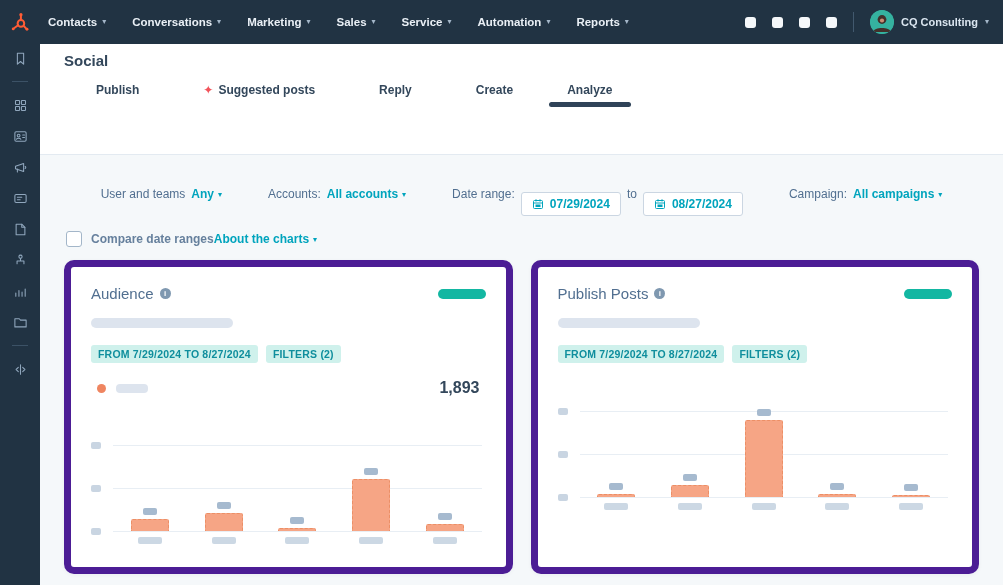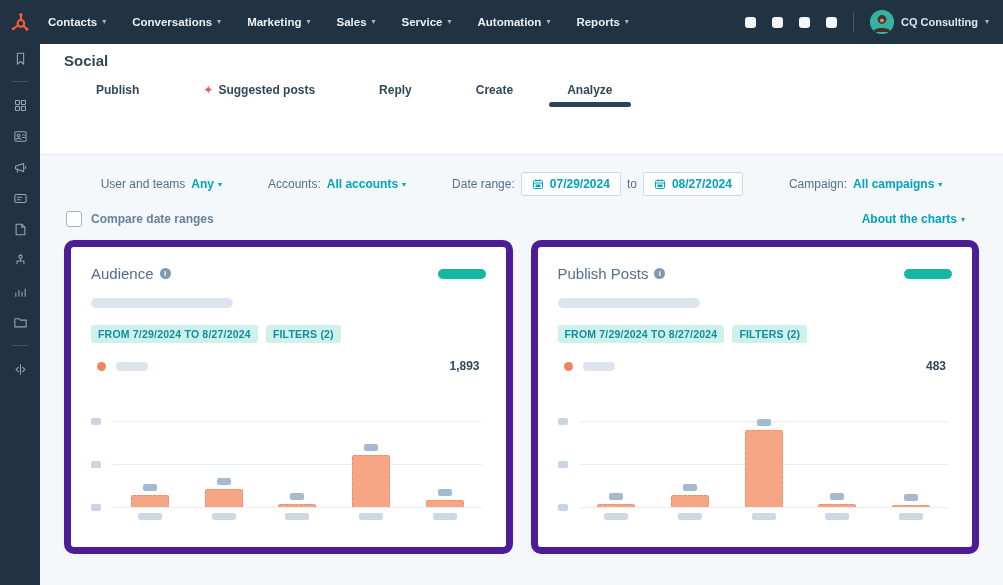--- a/index.html
+++ b/index.html
@@ -49,24 +49,24 @@
 
   
   .filter-row { display:flex; justify-content:center; align-items:center; gap:28px;
                 margin-top:18px; font-size:12px; color:#516f90; }
   .filter-group { display:flex; align-items:center; gap:6px; margin:0 9px; }
   .teal-link { color:#00a4bd; font-weight:bold; cursor:pointer; display:flex;
                align-items:center; gap:4px; }
   .dd-caret { font-size:8px; color:#00a4bd; }
   .date-box { display:flex; align-items:center; gap:6px; background:#fff;
               border:1px solid #cbd6e2; border-radius:3px; padding:4px 10px;
-              color:#00a4bd; font-weight:bold; font-size:12px; cursor:pointer; }
+              color:#00a4bd; font-weight:bold; font-size:12px; cursor:pointer;margin-top:20px; }
   .date-box svg { width:12px; height:12px; }
 
-  .row2 { display:flex; justify-content:space-between; align-items:center;
+  .row2 { display:flex; align-items:center;
           padding:0 38px 0 26px; margin-top:15px; }
   .compare { display:flex; align-items:center; gap:9px; font-size:12px; font-weight:bold;
              color:#66809d; }
   .checkbox { width:16px; height:16px; background:#fff; border:1px solid #a3b6c9;
               border-radius:3px; cursor:pointer; }
   .about-link { font-size:12px; }
 
   
   .cards { display:flex; gap:18px; padding:0 24px; margin-top:13px; }
   .card { flex:1; background:#fff; border:7px solid #4c1d95; border-radius:10px;
@@ -78,21 +78,21 @@
                font-size:8px; font-weight:bold; display:inline-flex; align-items:center;
                justify-content:center; margin-left:6px; cursor:pointer; font-style:normal; }
   .teal-pill { margin-left:auto; width:48px; height:10px; border-radius:5px; background:#13b7a2; }
   .skel-bar { width:142px; height:10px; border-radius:5px; background:#dde4ee; margin-top:16px; }
   .badges { display:flex; gap:8px; margin-top:17px; }
   .badge { background:#cff1ec; color:#0f8e9d; font-size:10.5px; font-weight:bold;
            padding:3px 7px; border-radius:3px; letter-spacing:.2px; }
   .legend-row { display:flex; align-items:center; margin-top:16px; padding:0 6px; }
   .legend-dot { width:9px; height:9px; border-radius:50%; background:#ef8560; }
   .legend-skel { width:32px; height:9px; border-radius:4px; background:#dde4ee; margin-left:10px; }
-  .total { margin-left:auto; font-size:12px; font-weight:bold; color:#33475b; }
+  .total { margin-left:auto; font-size:16px; font-weight:bold; color:#33475b; }
 
   .chart { position:relative; height:130px; margin-top:26px; }
   .gridline { position:absolute; left:22px; right:4px; height:1px; background:#e8eef4; }
   .ypill { position:absolute; left:0; width:10px; height:7px; border-radius:2px; background:#c9d5e2; }
   .bars { position:absolute; left:22px; right:4px; top:0; bottom:22px; display:flex;
           justify-content:space-around; align-items:flex-end; }
   .bargroup { position:relative; display:flex; flex-direction:column; align-items:center; }
   .valpill { width:14px; height:7px; border-radius:2px; background:#a6bacf; margin-bottom:4px; }
   .bar { width:38px; background:#f6a585; border:1px dashed #ec8f66; border-bottom:none;
          border-radius:2px 2px 0 0; }
@@ -382,25 +382,20 @@
         <div class="card-head">
           <span class="card-title">Publish Posts</span>
           <span class="info-icon">i</span>
           <span class="teal-pill"></span>
         </div>
         <div class="skel-bar"></div>
         <div class="badges">
           <span class="badge">FROM 7/29/2024 TO 8/27/2024</span>
           <span class="badge">FILTERS (2)</span>
         </div>
-        <div class="legend-row">
-          <span class="legend-dot"></span>
-          <span class="legend-skel"></span>
-          <span class="total">483</span>
-        </div>
         <div class="chart">
             <div class="gridline" style="top: 108px;"></div>
             <div class="ypill" style="top: 105px;"></div>
             <div class="gridline" style="top: 65px;"></div>
             <div class="ypill" style="top: 62px;"></div>
             <div class="gridline" style="top: 22px;"></div>
             <div class="ypill" style="top: 19px;"></div>
             <div class="bars">
               <div class="bargroup">
                 <span class="valpill"></span>

